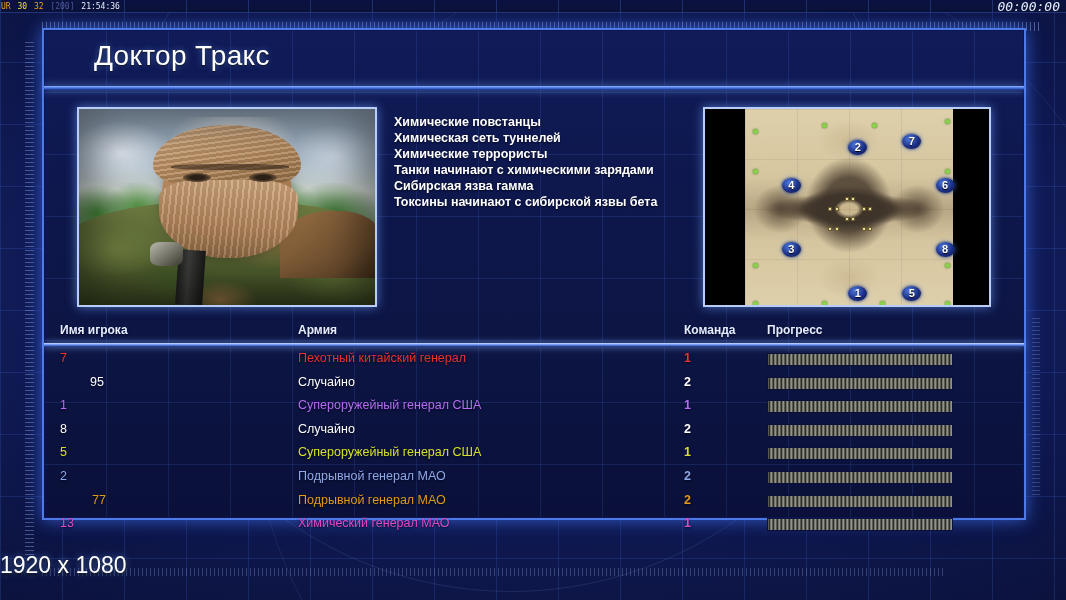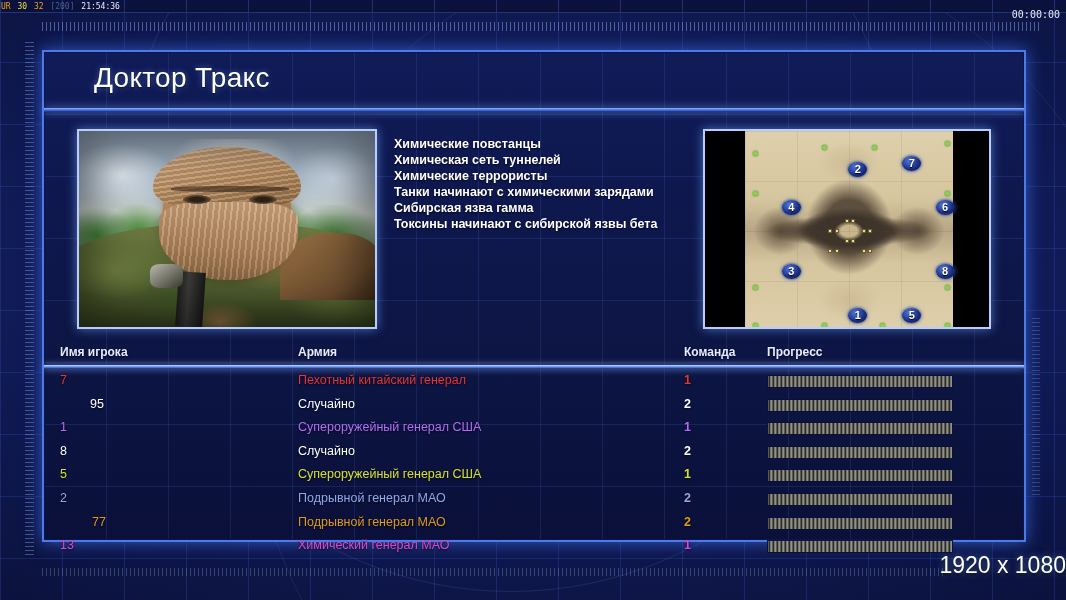--- a/index.html
+++ b/index.html
@@ -44,23 +44,24 @@
   }
   #topbar .seg{ padding:0 1px; }
   .c-or{ color:#f0a020; } .c-wh{ color:#e8eefc; }
   .c-ye{ color:#e8e040; } .c-dim{ color:#4a5a9a; }
   #topbar .grid{
     position:absolute; inset:0;
     background:repeating-linear-gradient(to right, rgba(90,130,235,.28) 0 1px, transparent 1px 62px);
     pointer-events:none;
   }
   #clock{
-    position:absolute; right:6px; top:8px; line-height:13px;
-    font-family:"DejaVu Sans Mono", monospace; font-size:10px;
+    position:absolute; right:6px; top:0; line-height:13px;
+    font-family:"DejaVu Sans Mono", monospace; font-size:13px;
     color:#e8eefc;
+    font-style:italic;
   }
 
   
   #frame{
     position:absolute; left:20px; top:18px; width:1026px; height:564px;
     z-index:20;
   }
   
   #frame .ruler-t{
     position:absolute; left:22px; top:4px; right:4px; height:9px;
@@ -80,21 +81,21 @@
     opacity:.45;
   }
   #frame .ruler-r{
     position:absolute; right:6px; top:300px; width:8px; height:180px;
     background:repeating-linear-gradient(to bottom, rgba(175,200,255,.55) 0 1px, transparent 1px 4px);
     opacity:.45;
   }
 
   
   #panel{
-    position:absolute; left:22px; top:32px; width:984px; height:492px;
+    position:absolute; left:22px; top:10px; width:984px; height:492px;
     border:2px solid #4e7ae8;
     box-shadow:
       0 0 0 1px #0c1550 inset,
       0 0 14px rgba(70,120,240,.55),
       0 0 22px rgba(40,80,200,.35);
     background:
       repeating-linear-gradient(to right, rgba(80,125,240,.16) 0 1px, transparent 1px 62px),
       repeating-linear-gradient(to bottom, rgba(80,125,240,.16) 0 1px, transparent 1px 62px),
       linear-gradient(to bottom, #101b58 0%, #0d1646 55%, #0a1039 100%);
   }
@@ -301,21 +302,21 @@
     opacity:.95;
   }
   .bar .fill{
     position:absolute; left:0; top:0; height:100%;
     background:linear-gradient(to bottom,#79e070,#2d9a2a);
     opacity:.85;
   }
 
   
   #resolution{
-    position:absolute; left:0; right:0; top:552px; text-align:right;
+    position:absolute; left:0; right:0; top:552px; text-align:left;
     z-index:30;
     color:#ffffff; font-size:23px; font-weight:400;
     text-shadow:0 0 7px rgba(120,170,255,.6), 0 2px 3px #000;
   }
 </style>
 </head>
 <body>
 
 <div id="screen">
 

